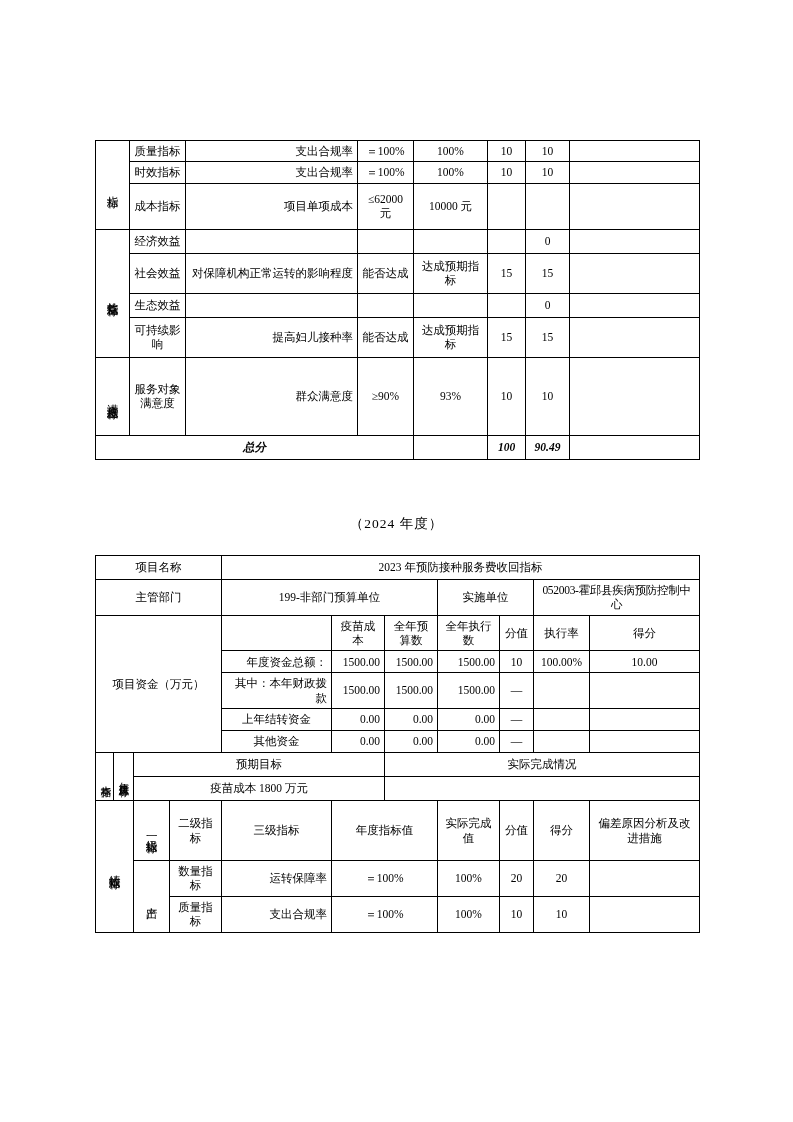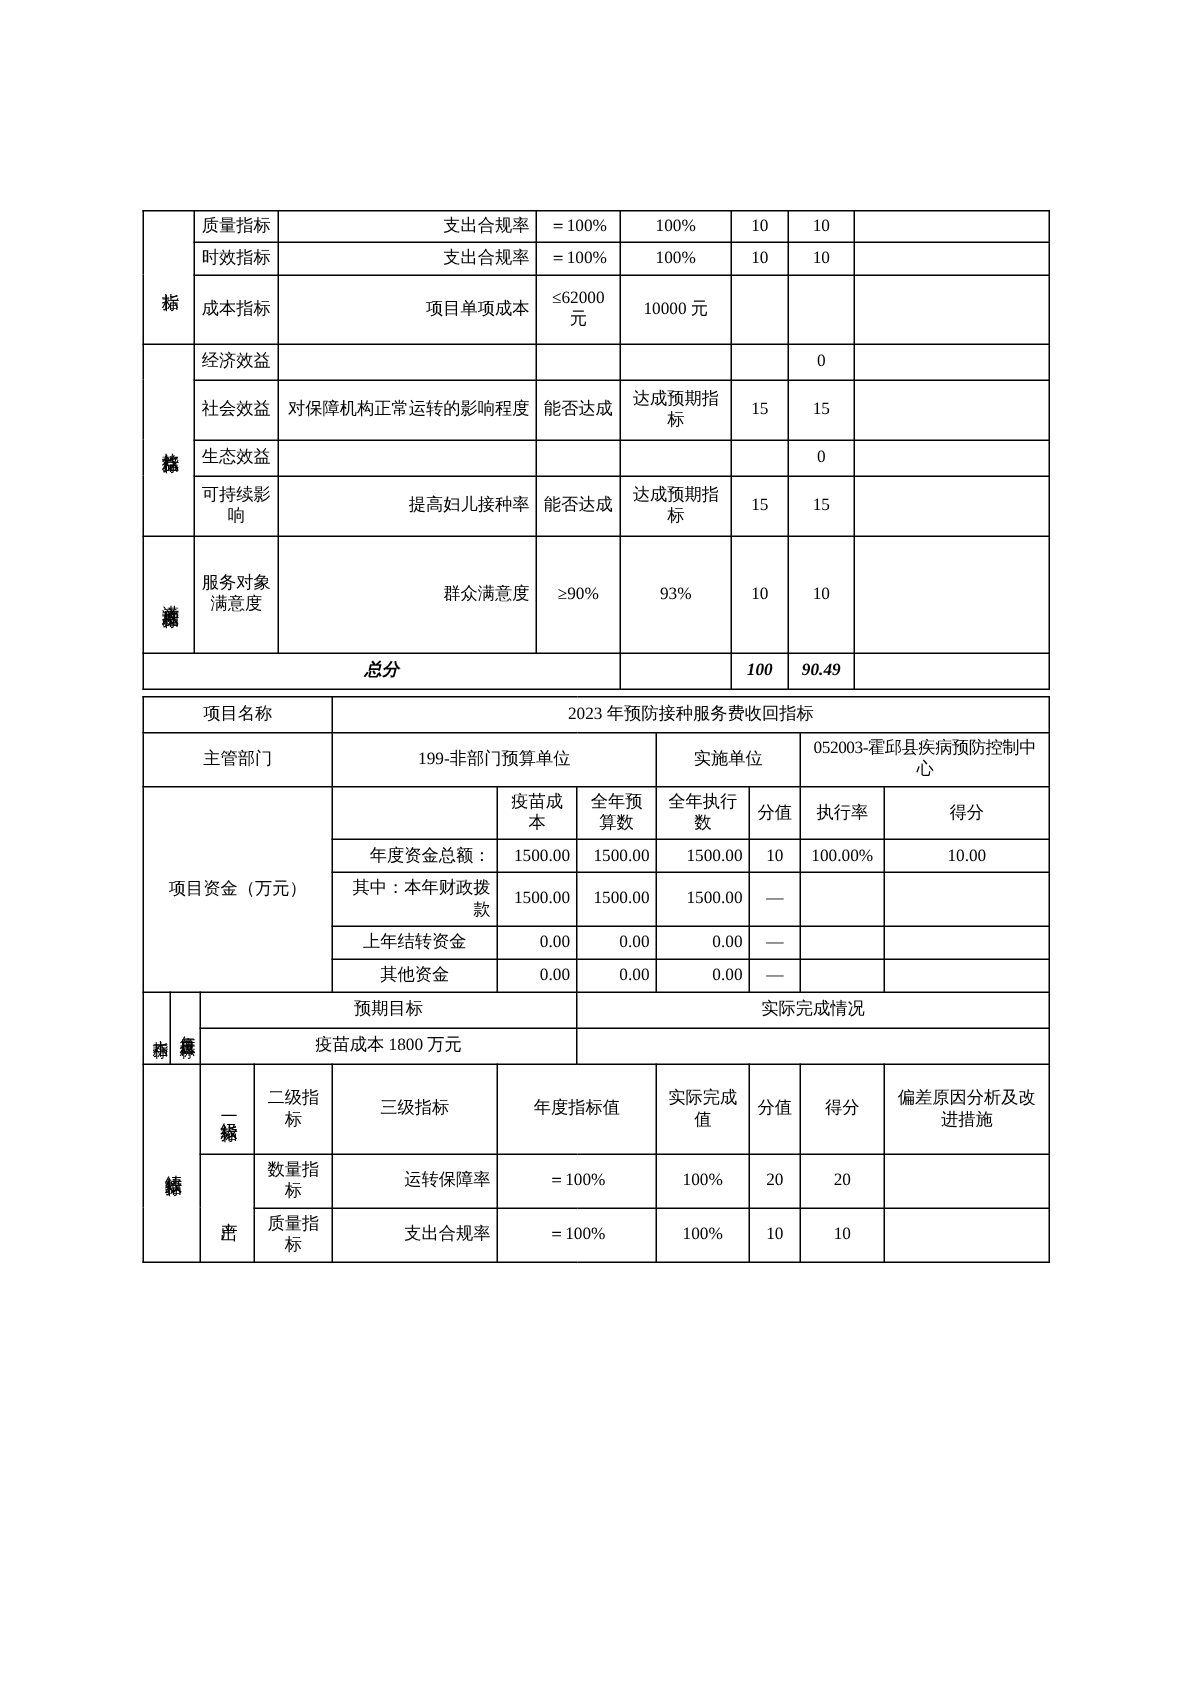--- a/index.html
+++ b/index.html
@@ -164,20 +164,21 @@
       <tr style="height:24px">
         <td class="c b" colspan="4">总分</td>
         <td class="c"></td>
         <td class="c b">100</td>
         <td class="c b">90.49</td>
         <td class="c"></td>
       </tr>
     </tbody>
   </table>
 
+  <div class="mid-title">（2024 年度）</div>
 
   <table class="t2">
     <colgroup>
       <col style="width:18px">
       <col style="width:20px">
       <col style="width:36px">
       <col style="width:52px">
       <col style="width:110px">
       <col style="width:53px">
       <col style="width:53px">

